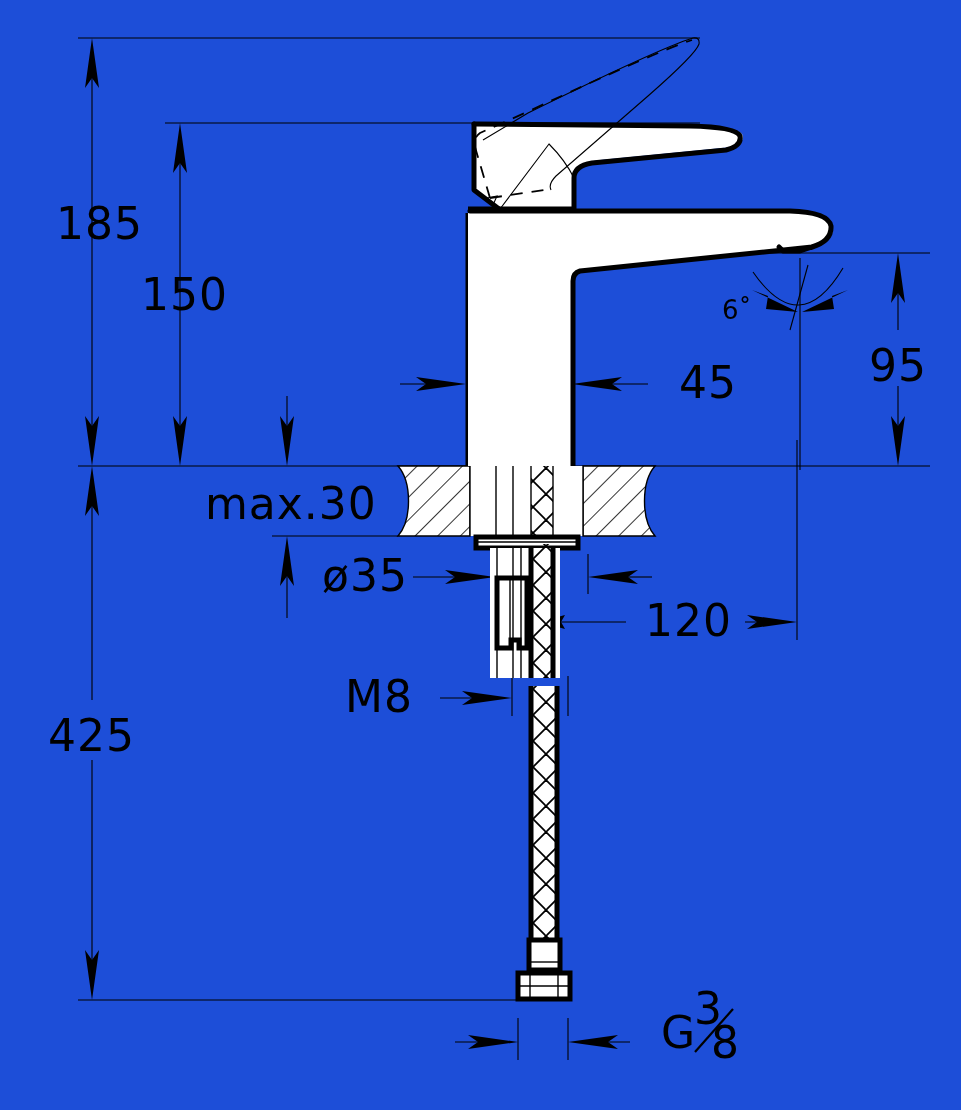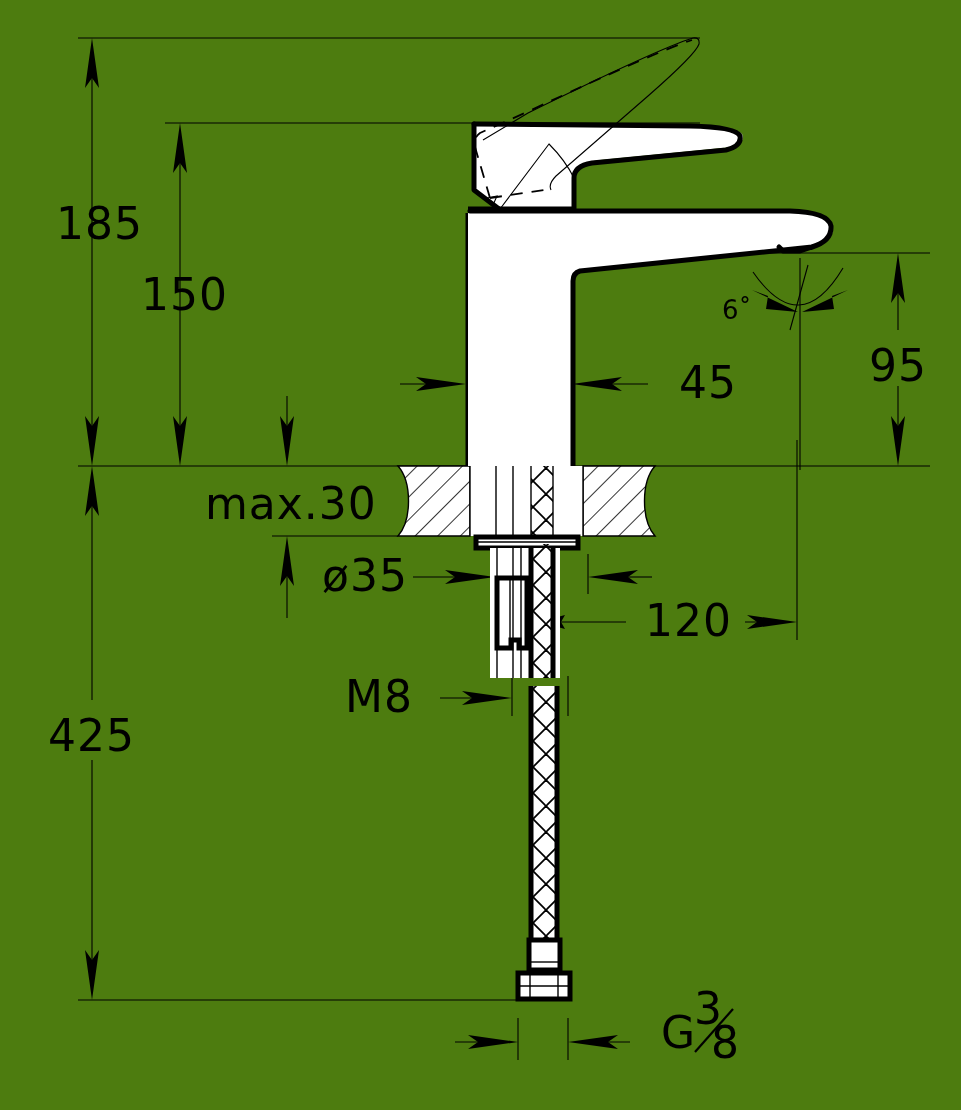--- a/index.html
+++ b/index.html
@@ -7,21 +7,21 @@
     padding: 0;
     background: #ffffff;
   }
   body {
     font-family: "DejaVu Sans", sans-serif;
   }
   #drawing-root {
     position: relative;
     width: 961px;
     height: 1110px;
-    background: #4d7c0f;
+    background: #1d4ed8;
     overflow: hidden;
   }
   svg.sheet {
     display: block;
     width: 961px;
     height: 1110px;
   }
   .dim-text {
     font-family: "DejaVu Sans", sans-serif;
     fill: #000000;

